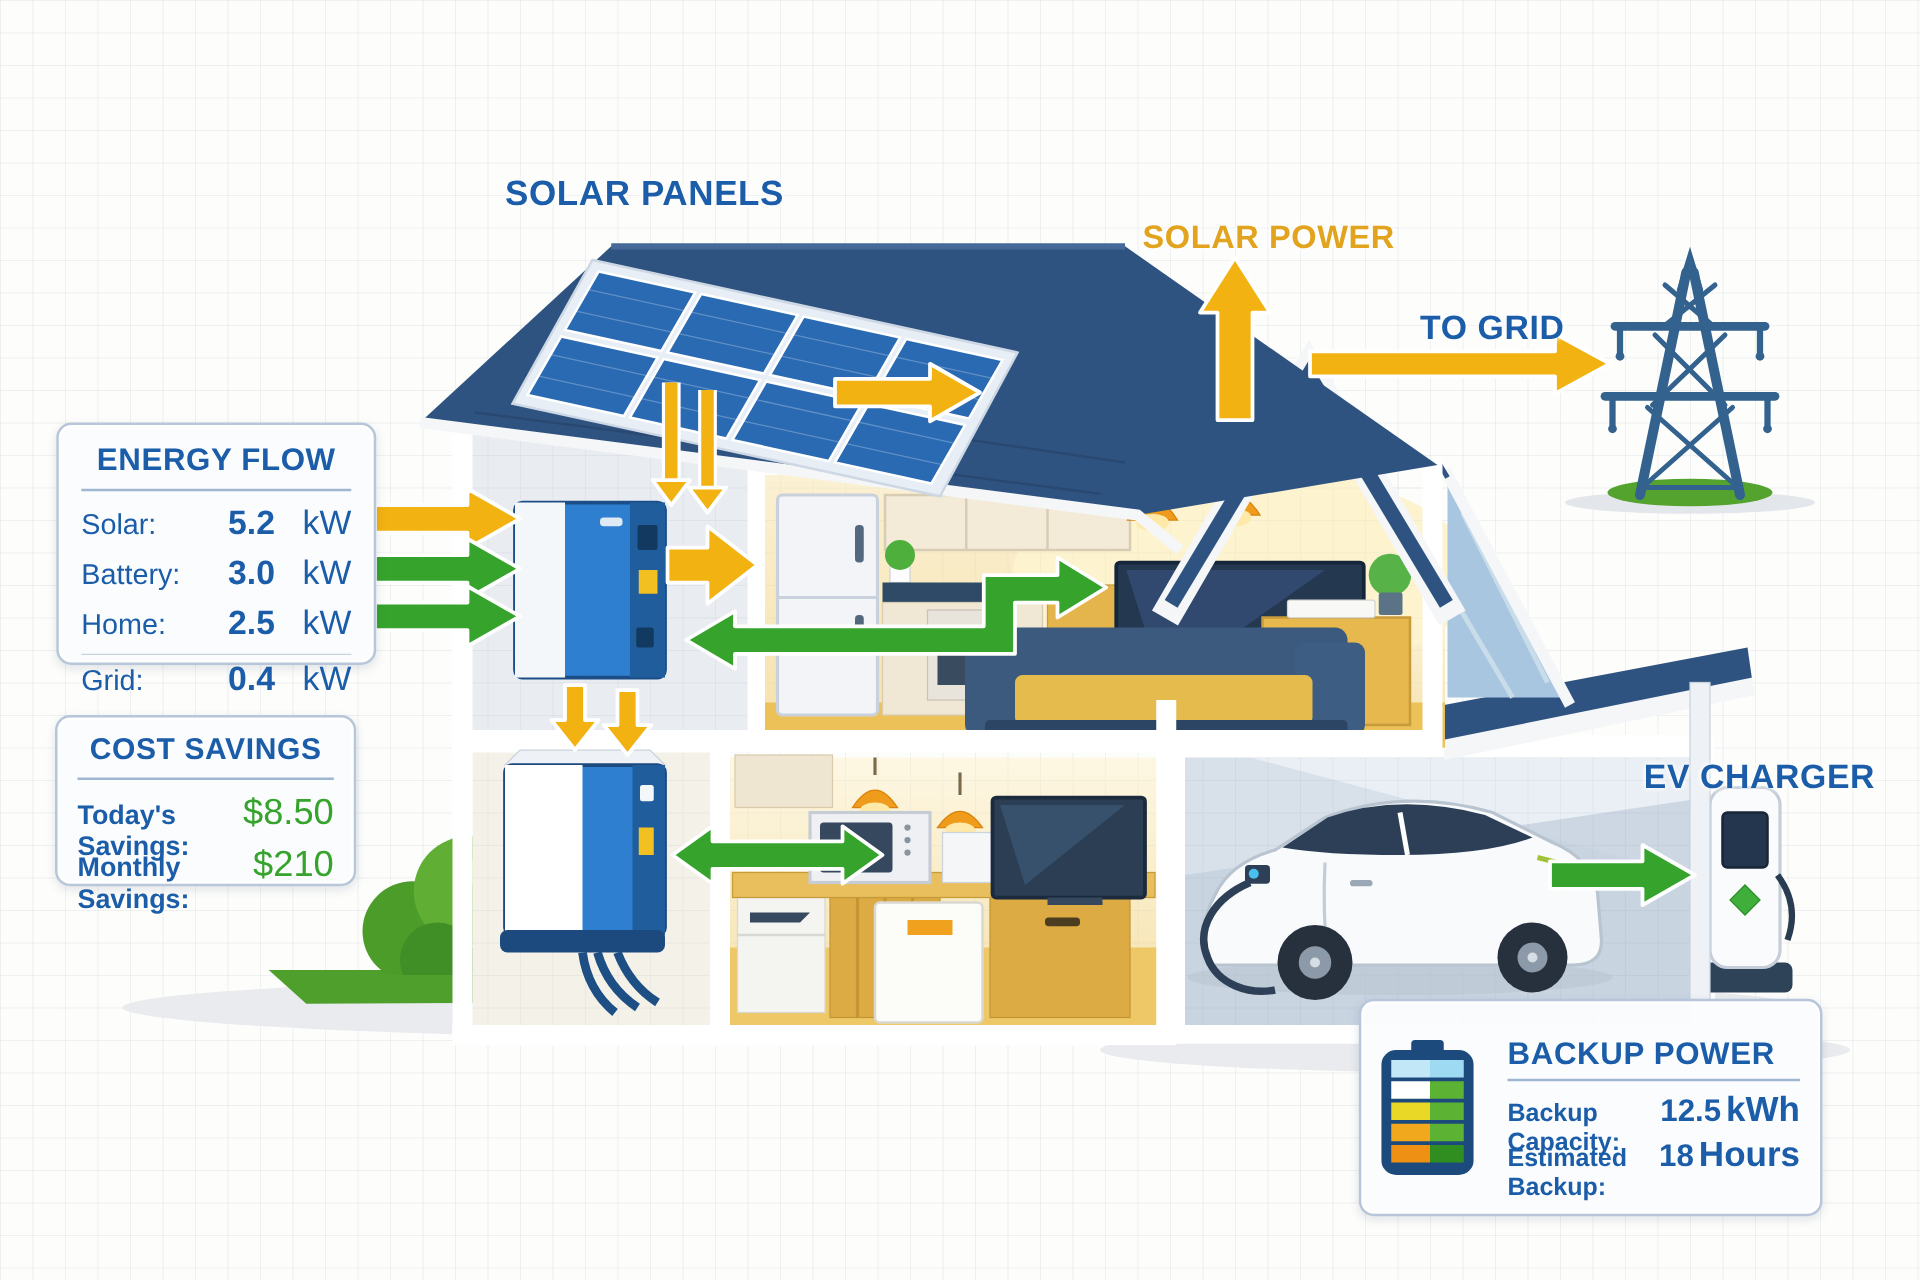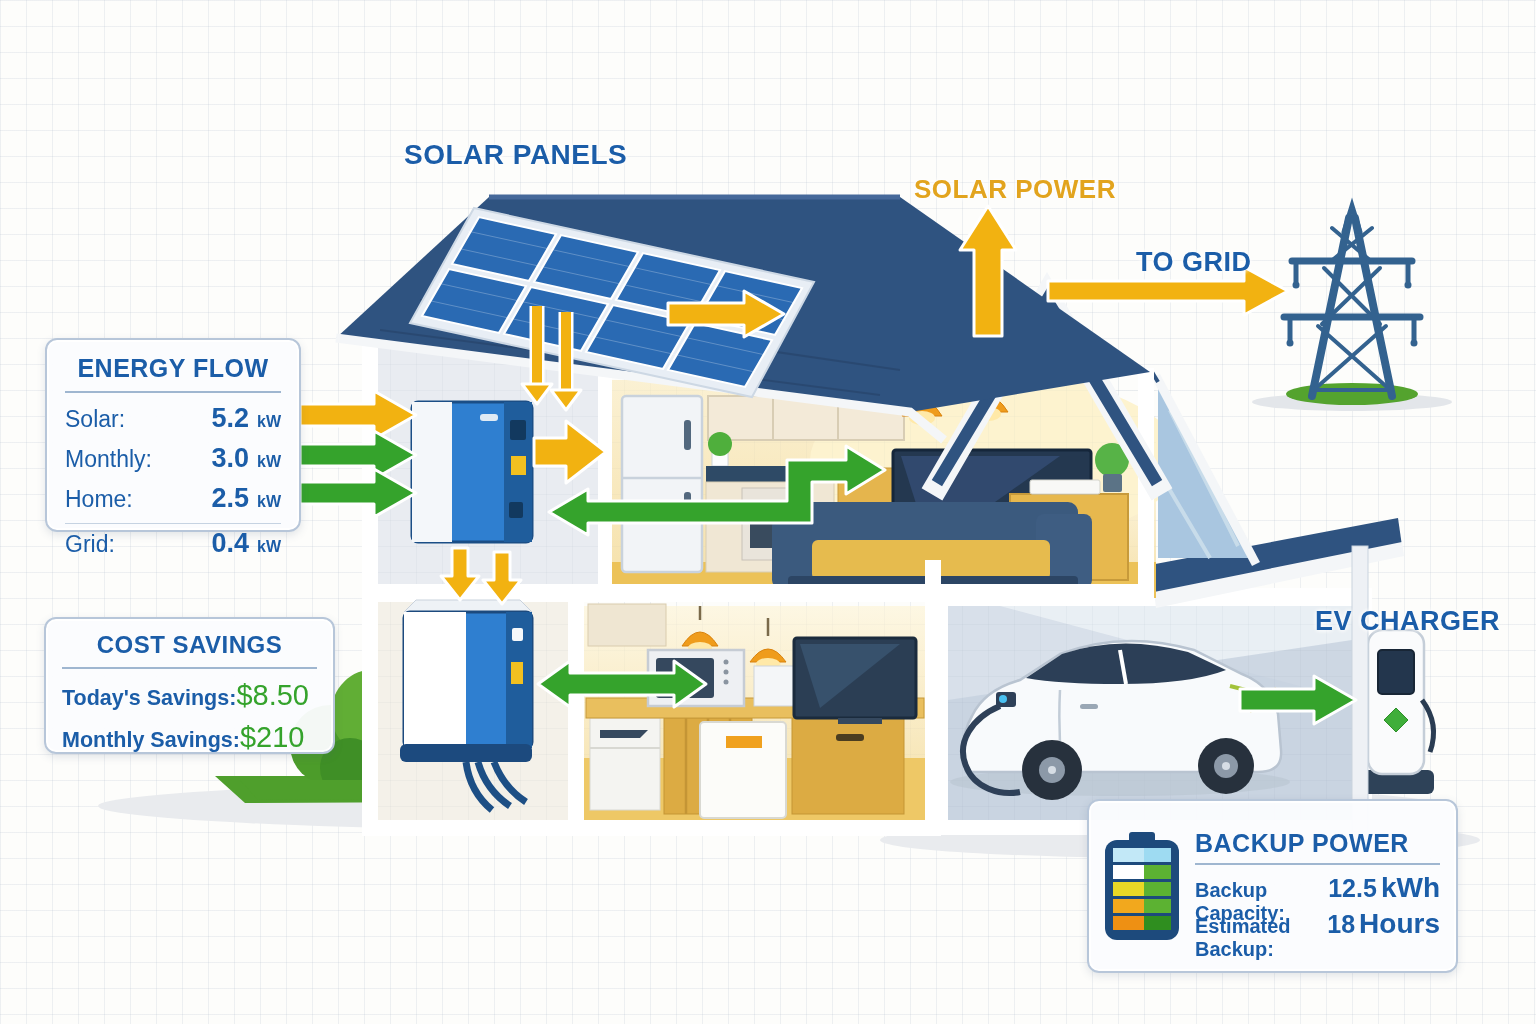--- a/index.html
+++ b/index.html
@@ -28,28 +28,28 @@
          box-shadow:0 3px 8px rgba(70,90,120,.15), inset 0 0 0 2px #ffffff;
          box-sizing:border-box;color:var(--accent-blue);}
   .panel h2{margin:0;text-align:center;font-size:25px;font-weight:800;
             letter-spacing:.5px;color:var(--accent-blue);}
   .panel .divider{height:2px;background:#9fb6d0;margin:8px 0 10px 0;border:none;}
   .p-energy{left:45px;top:338px;width:256px;height:194px;padding:14px 18px 10px 18px;}
   .p-energy .row{display:flex;justify-content:space-between;align-items:baseline;height:40px;}
   .p-energy .row.sep{border-top:1.5px solid #c6d3e2;padding-top:4px;}
   .p-energy .lbl{font-size:23px;font-weight:500;}
   .p-energy .val b{font-size:27px;font-weight:800;}
-  .p-energy .val i{font-style:normal;font-size:16px;font-weight:700;margin-left:8px;}
-  .p-cost{left:44px;top:572px;width:291px;height:137px;padding:12px 16px;margin-top:45px;}
+  .p-energy .val i{font-style:normal;font-size:27px;font-weight:400;margin-left:22px;}
+  .p-cost{left:44px;top:572px;width:241px;height:137px;padding:12px 16px;}
   .p-cost h2{font-size:24px;}
   .p-cost .row{display:flex;align-items:baseline;height:42px;}
   .p-cost .lbl{font-size:21.5px;font-weight:600;}
   .p-cost .money{font-size:29px;font-weight:400;color:var(--accent-green);}
   .p-backup{left:1087px;top:799px;width:371px;height:174px;padding:12px 16px;
-            display:flex;align-items:center;gap:16px;}
+            display:flex;align-items:center;gap:27px;}
   .p-backup .right{flex:1;}
   .p-backup h2{text-align:left;font-size:25px;}
   .p-backup .divider{margin:5px 0 7px 0;}
   .p-backup .row{display:flex;justify-content:space-between;align-items:baseline;height:36px;}
   .p-backup .lbl{font-size:20px;font-weight:700;}
   .p-backup .val b{font-size:25px;font-weight:800;}
   .p-backup .val i{font-style:normal;font-size:28px;font-weight:700;margin-left:4px;}
 
   
   .b-r1l{fill:var(--batt-r1l);} .b-r1r{fill:var(--batt-r1r);}
@@ -343,21 +343,21 @@
 <div class="flabel lbl-ev-charger">EV CHARGER</div>
 
 <div class="panel p-energy">
   <h2>ENERGY FLOW</h2>
   <hr class="divider">
   <div class="row">
     <span class="lbl">Solar:</span>
     <span class="val"><b>5.2</b><i>kW</i></span>
   </div>
   <div class="row">
-    <span class="lbl">Monthly:</span>
+    <span class="lbl">Battery:</span>
     <span class="val"><b>3.0</b><i>kW</i></span>
   </div>
   <div class="row">
     <span class="lbl">Home:</span>
     <span class="val"><b>2.5</b><i>kW</i></span>
   </div>
   <div class="row sep">
     <span class="lbl">Grid:</span>
     <span class="val"><b>0.4</b><i>kW</i></span>
   </div>

